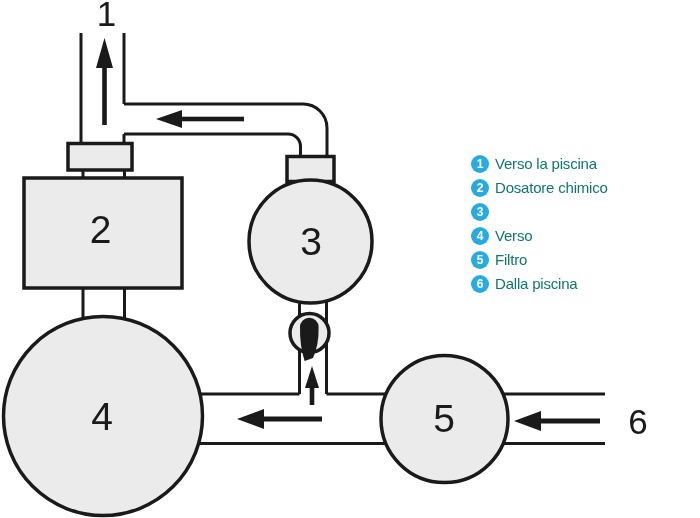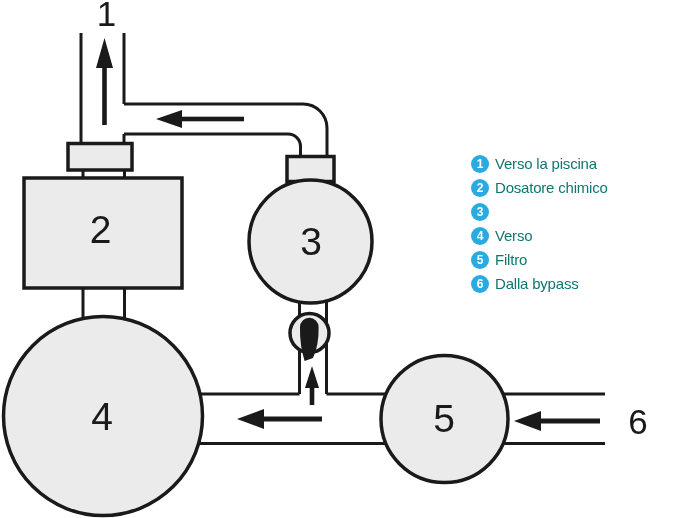--- a/index.html
+++ b/index.html
@@ -120,17 +120,17 @@
     <div class="legend-item">
       <span class="legend-badge">4</span>
       <span class="legend-label">Verso</span>
     </div>
     <div class="legend-item">
       <span class="legend-badge">5</span>
       <span class="legend-label">Filtro</span>
     </div>
     <div class="legend-item">
       <span class="legend-badge">6</span>
-      <span class="legend-label">Dalla bypass</span>
+      <span class="legend-label">Dalla piscina</span>
     </div>
   </div>
 
 </div>
 
 </body></html>

